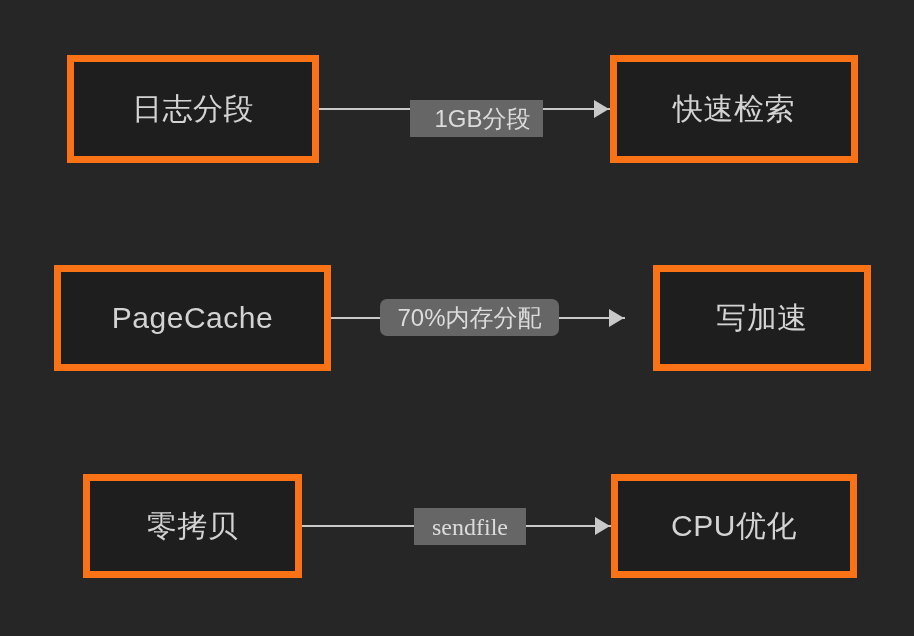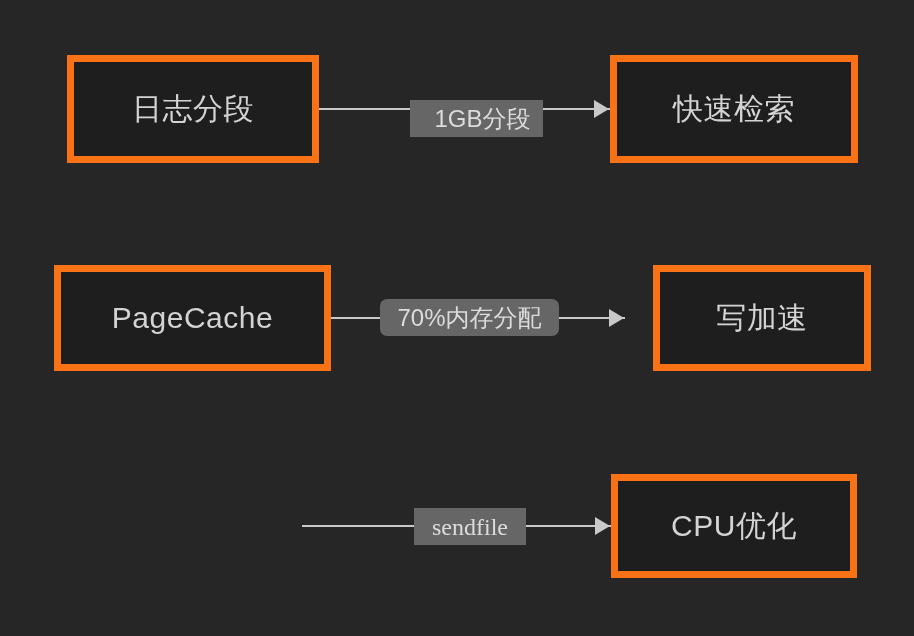--- a/index.html
+++ b/index.html
@@ -104,20 +104,23 @@
   </div>
 
   <div class="edge" id="edge-line-2"></div>
   <div class="arrow-head" id="arrow-head-2"></div>
   <div class="edge-tag" id="edge-tag-2">70%内存分配</div>
 
   <div class="node-box" id="node-write-accel">
     <span class="node-label">写加速</span>
   </div>
 
+  <div class="node-box" id="node-zero-copy">
+    <span class="node-label">零拷贝</span>
+  </div>
 
   <div class="edge" id="edge-line-3"></div>
   <div class="arrow-head" id="arrow-head-3"></div>
   <div class="edge-tag" id="edge-tag-3">sendfile</div>
 
   <div class="node-box" id="node-cpu-optimization">
     <span class="node-label">CPU优化</span>
   </div>
 
 </div>

